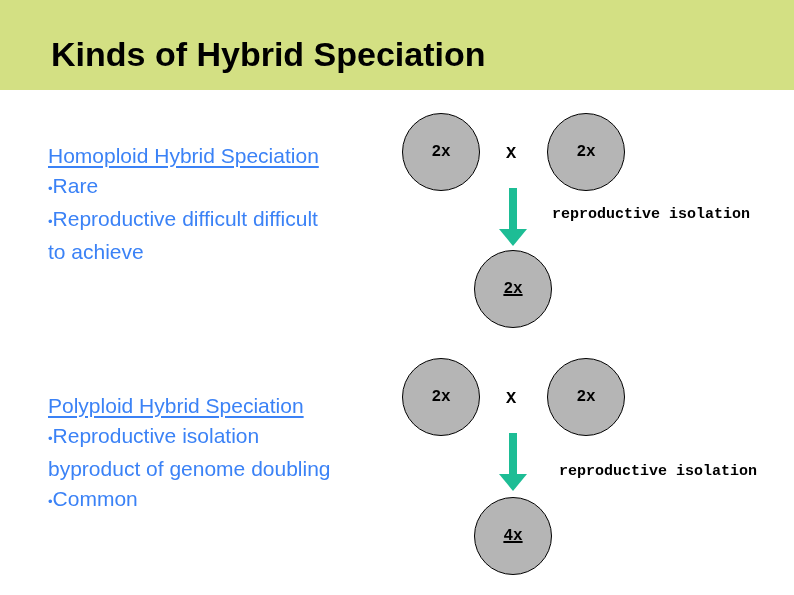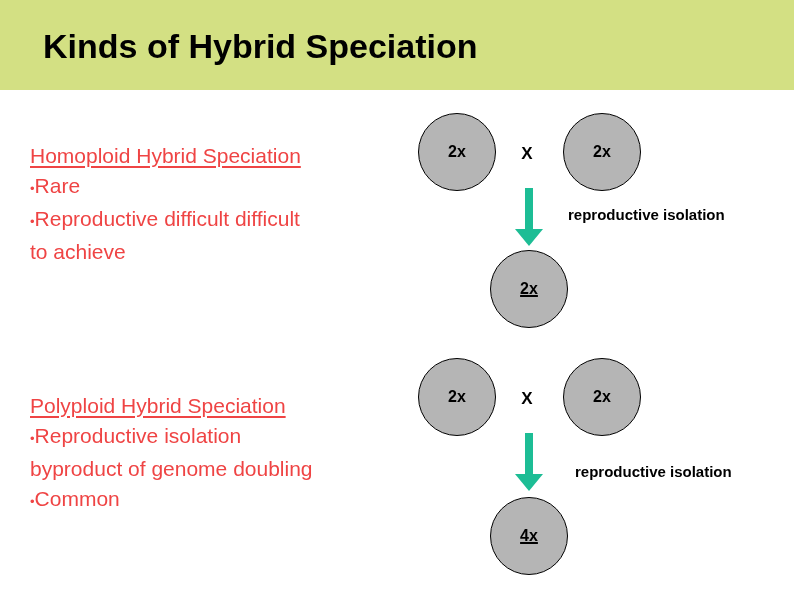--- a/index.html
+++ b/index.html
@@ -22,59 +22,60 @@
     position: absolute;
     left: 0; top: 0;
     width: 794px;
     height: 90px;
     background: #d3e083;
   }
   .slide-title {
     position: absolute;
     left: 43px;
     top: 26px;
-    margin: 0;
+    margin: 8px;
     font-size: 34px;
     font-weight: bold;
     line-height: 40px;
     color: #000000;
     letter-spacing: 0px;
   }
 
   
   .text-block {
     position: absolute;
-    left: 30px;
+    left: 48px;
     width: 380px;
     font-size: 21px;
     line-height: 30px;
-    color: #ef4444;
+    color: #3b82f6;
   }
   .block-homoploid { top: 141px; }
   .block-polyploid { top: 391px; }
   .heading {
     text-decoration: underline;
     text-decoration-thickness: 2px;
     text-underline-offset: 3px;
   }
   .subheading { text-decoration: none; }
   .para { position: relative; }
   .bullet {
     font-size: 13px;
     line-height: 30px;
     vertical-align: baseline;
   }
   .bullet-text { white-space: pre-line; text-align: center; }
 
   
   .diagram {
     position: absolute;
-    left: 416px;
+    left: 400px;
     width: 320px;
     height: 230px;
+    font-family: Liberation Mono, monospace;
   }
   .diagram.d1 { top: 110px; }
   .diagram.d2 { top: 355px; }
 
   .circle {
     position: absolute;
     width: 78px;
     height: 78px;
     border-radius: 50%;
     background: #b5b5b5;

